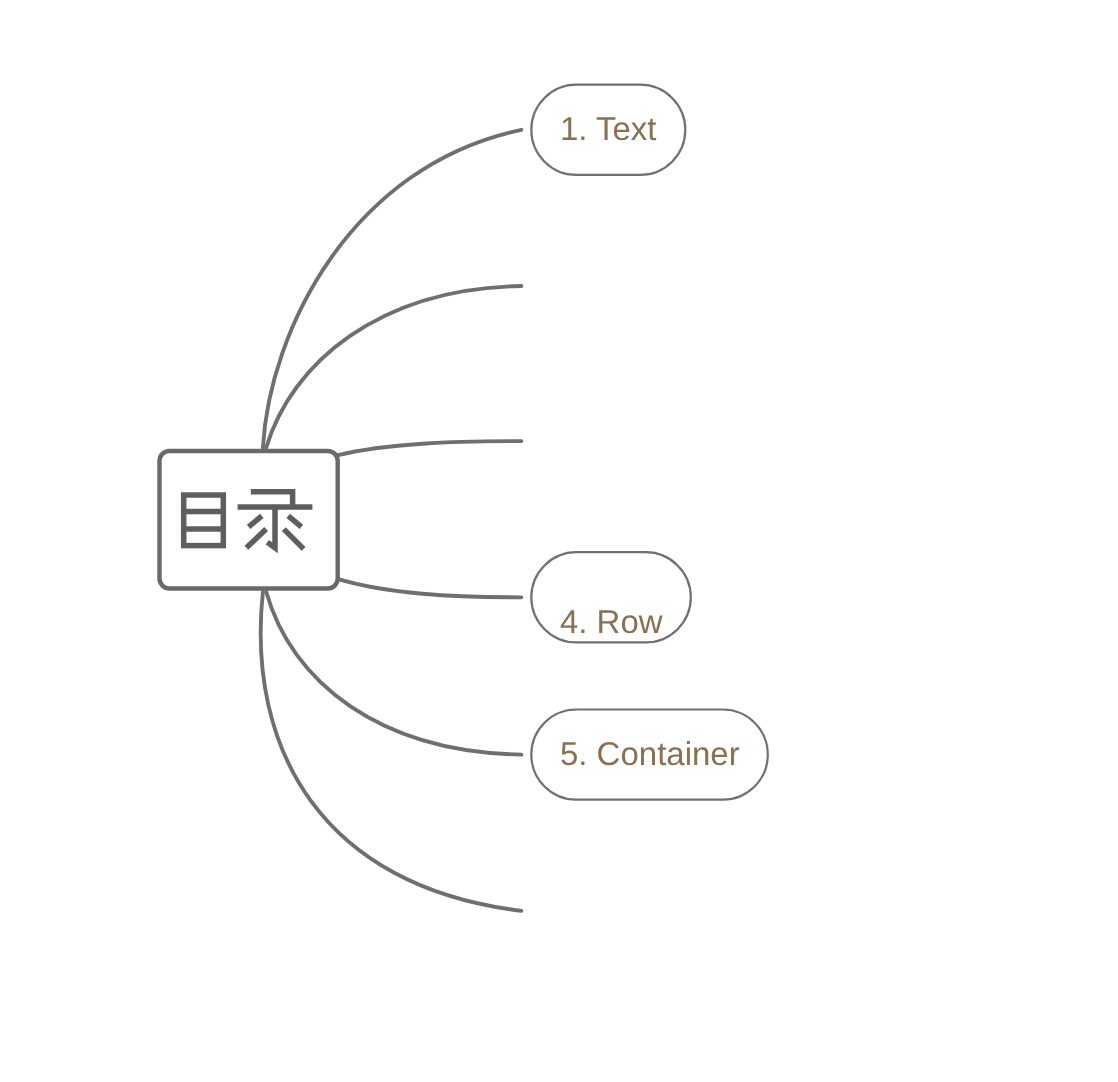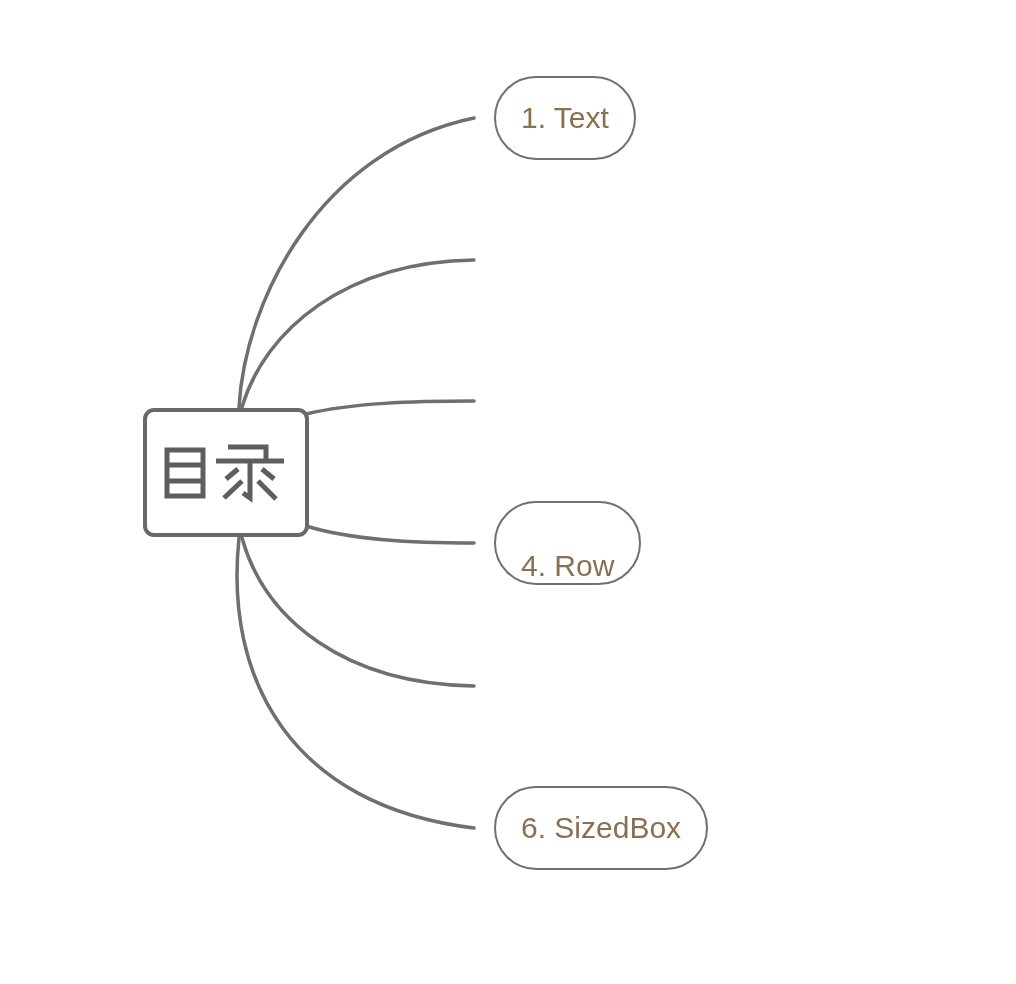--- a/index.html
+++ b/index.html
@@ -52,21 +52,21 @@
   }
   .glyphs path, .glyphs rect {
     fill: none;
     stroke: #5e5e5e;
     stroke-width: 5;
     stroke-linecap: butt;
     stroke-linejoin: miter;
   }
   .topic {
     position: absolute;
-    left: 494px;
+    left: 482px;
     height: 84px;
     box-sizing: border-box;
     display: inline-flex;
     align-items: center;
     justify-content: center;
     padding: 0 25px;
     border: 2.5px solid #707070;
     border-radius: 42px;
     background: #ffffff;
     font-size: 30px;
@@ -111,17 +111,17 @@
       <path d="M 96 44 L 114 62"></path>
     </svg>
   </div>
 
   <div class="topic topic-1">
     <span>1. Text</span>
   </div>
   <div class="topic topic-4">
     <span>4. Row</span>
   </div>
-  <div class="topic topic-6">
-    <span>6. SizedBox</span>
+  <div class="topic topic-5">
+    <span>5. Container</span>
   </div>
 
 </div>
 
 </body></html>

